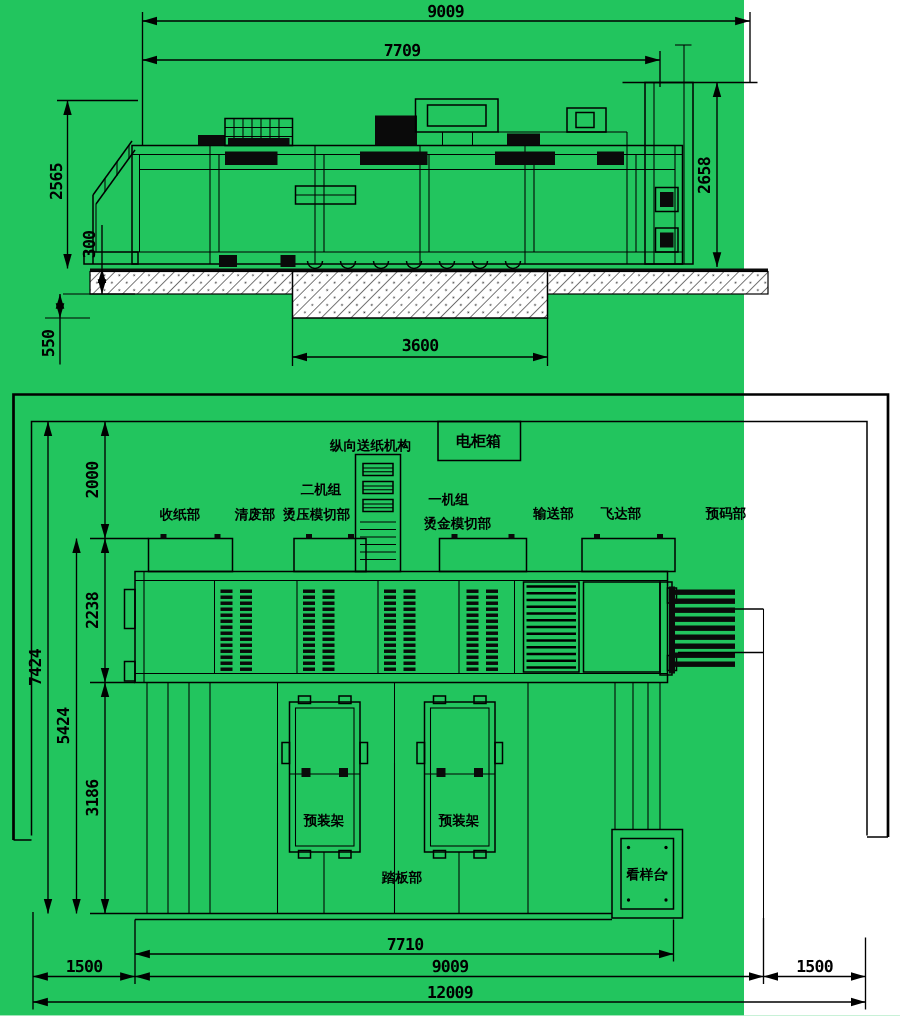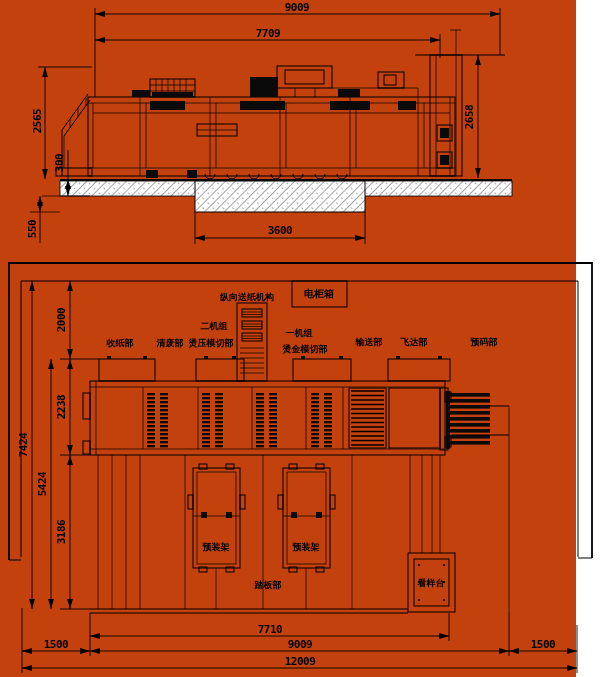--- a/index.html
+++ b/index.html
@@ -1,16 +1,16 @@
 <!DOCTYPE html>
 <html><head>
 <meta charset="utf-8">
 <style>
   html,body{margin:0;padding:0;background:#fff;}
-  .stage{width:576px;height:677px;position:relative;background:#c2410c;}
+  .stage{width:496px;height:677px;position:relative;background:#22c55e;}
   svg{display:block;}
   .ln{stroke:#000;fill:none;stroke-width:1;}
   .thin{stroke:#000;fill:none;stroke-width:0.7;}
   .thick{stroke:#000;fill:none;stroke-width:1.8;}
   .blk{fill:#0a0a0a;stroke:none;}
   .dim-line{stroke:#000;stroke-width:0.9;fill:none;}
   text{fill:#000;}
   .dim{font:bold 11px "DejaVu Sans Mono", monospace;letter-spacing:-0.5px;}
   .lbl{font:bold 10px "DejaVu Sans", sans-serif;}
   .lbl-s{font:bold 9px "DejaVu Sans", sans-serif;}

